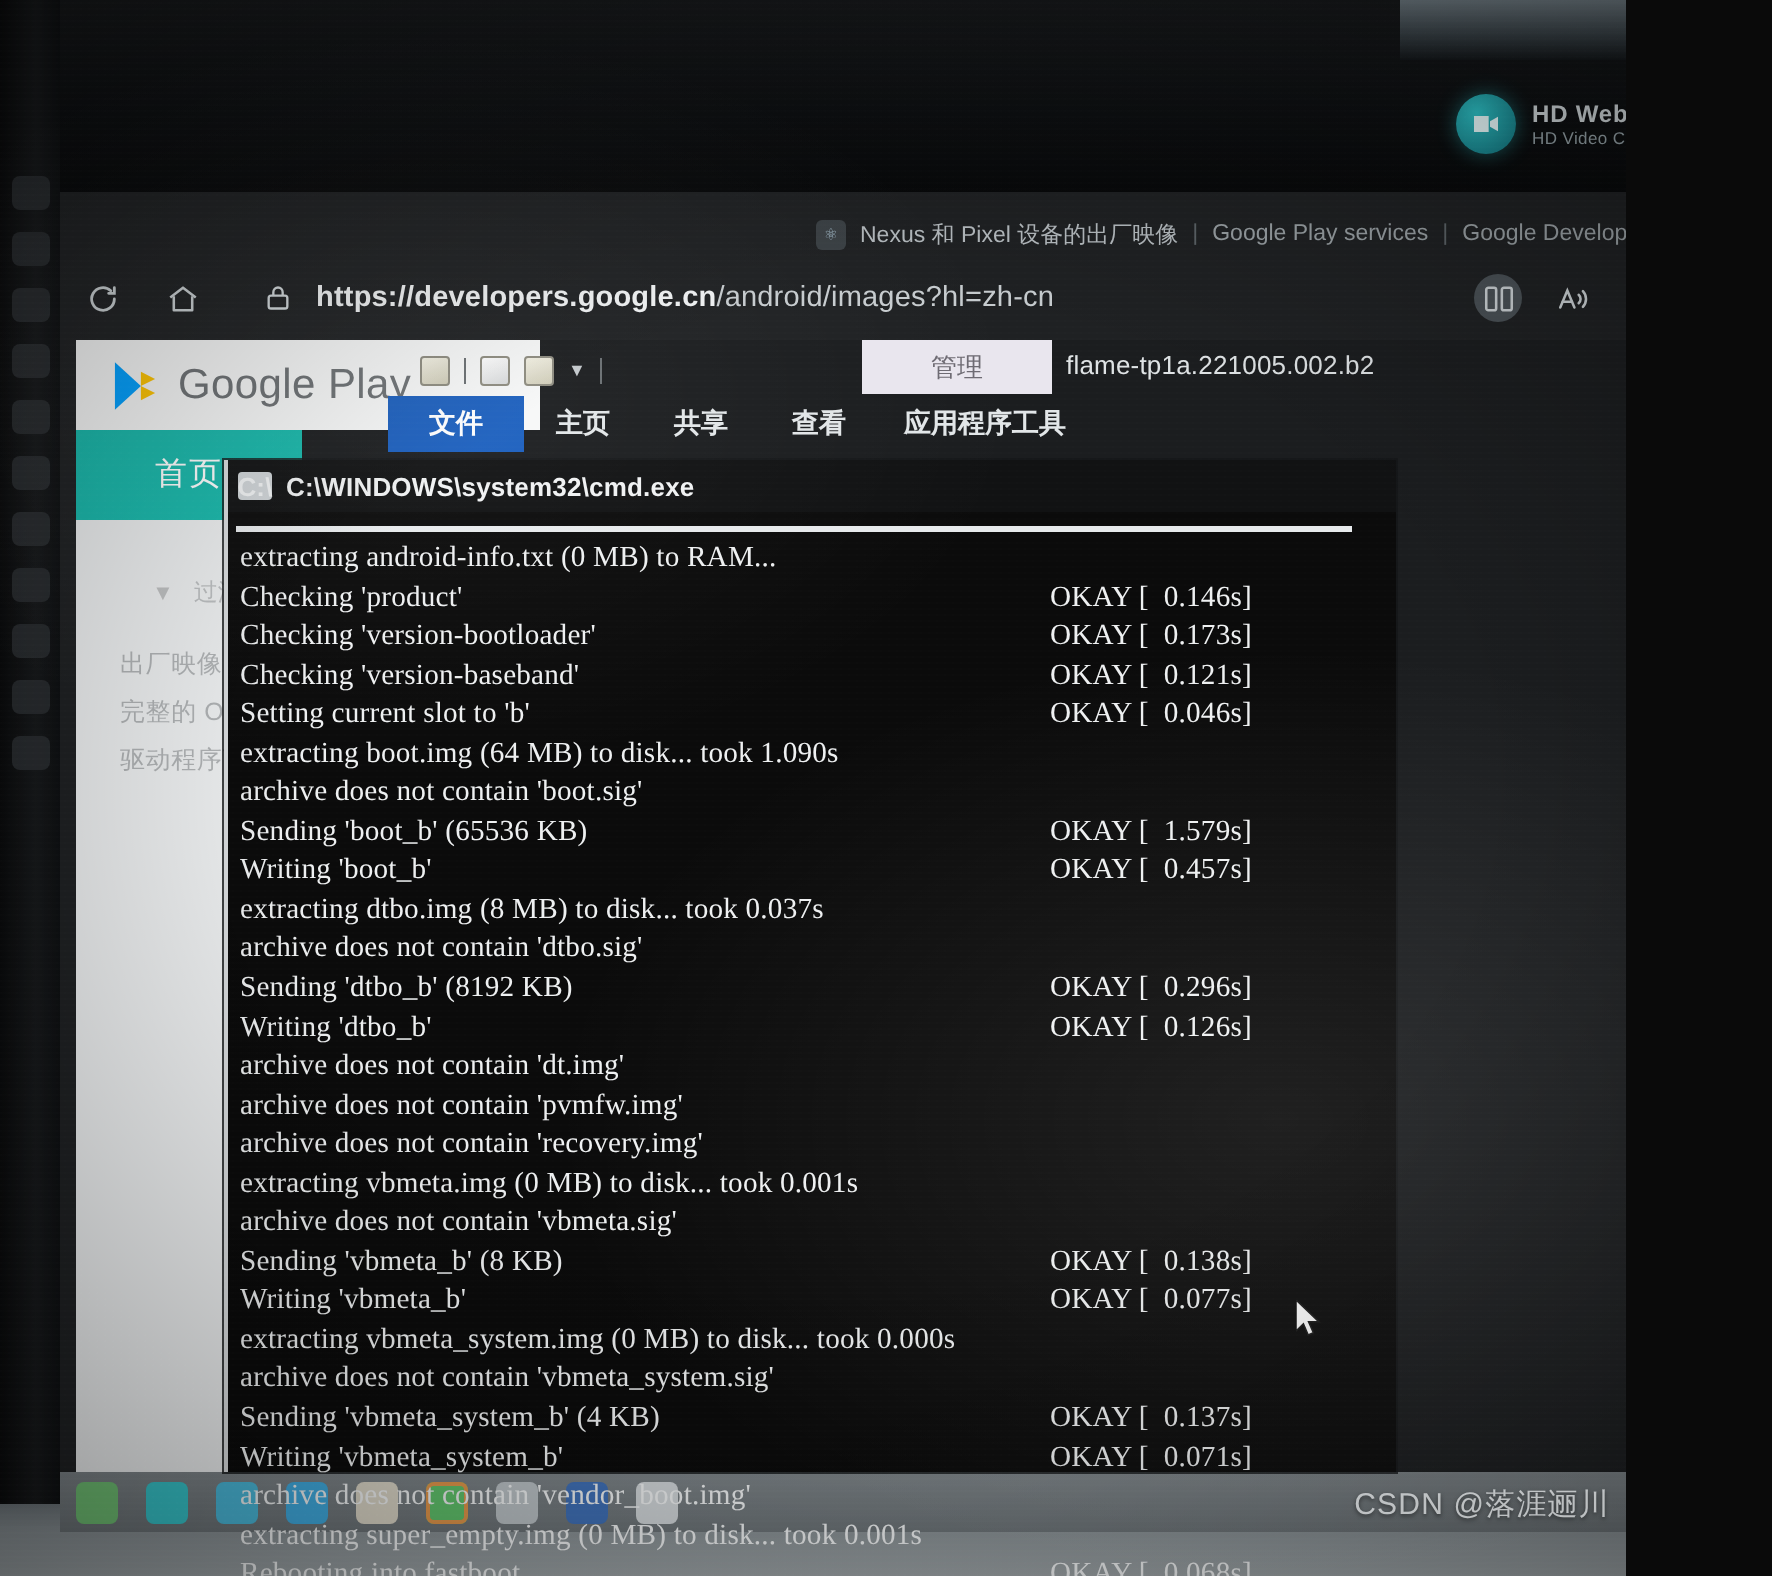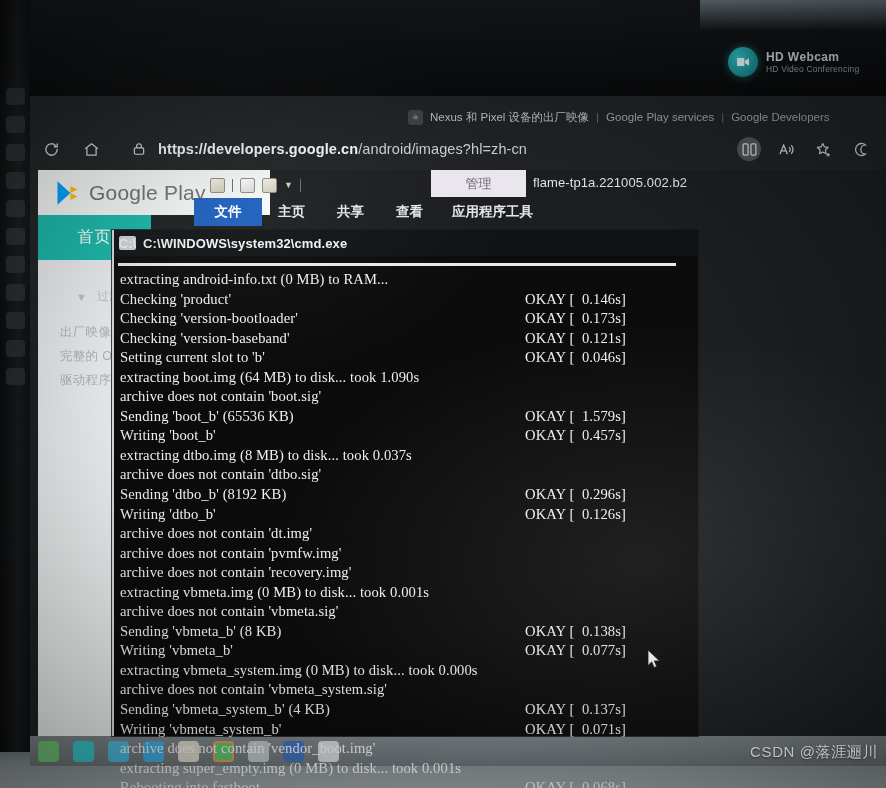--- a/index.html
+++ b/index.html
@@ -4,21 +4,21 @@
 <style>
   * { box-sizing: border-box; margin: 0; padding: 0; }
   html, body {
     width: 886px; height: 788px;
     background: #0a0a0a;
     font-family: "Liberation Sans", sans-serif;
     overflow: hidden;
   }
   #photo {
     position: relative;
-    width: 886px; height: 788px;
+    width: 813px; height: 788px;
     background: #14532d;
     overflow: hidden;
     padding-left: 32px;
   }
 
   
   .bezel-top {
     position: absolute; left: 0; top: 0; width: 886px; height: 104px;
     background: linear-gradient(180deg,#16181a 0%, #0d0f11 55%, #070809 100%);
   }

